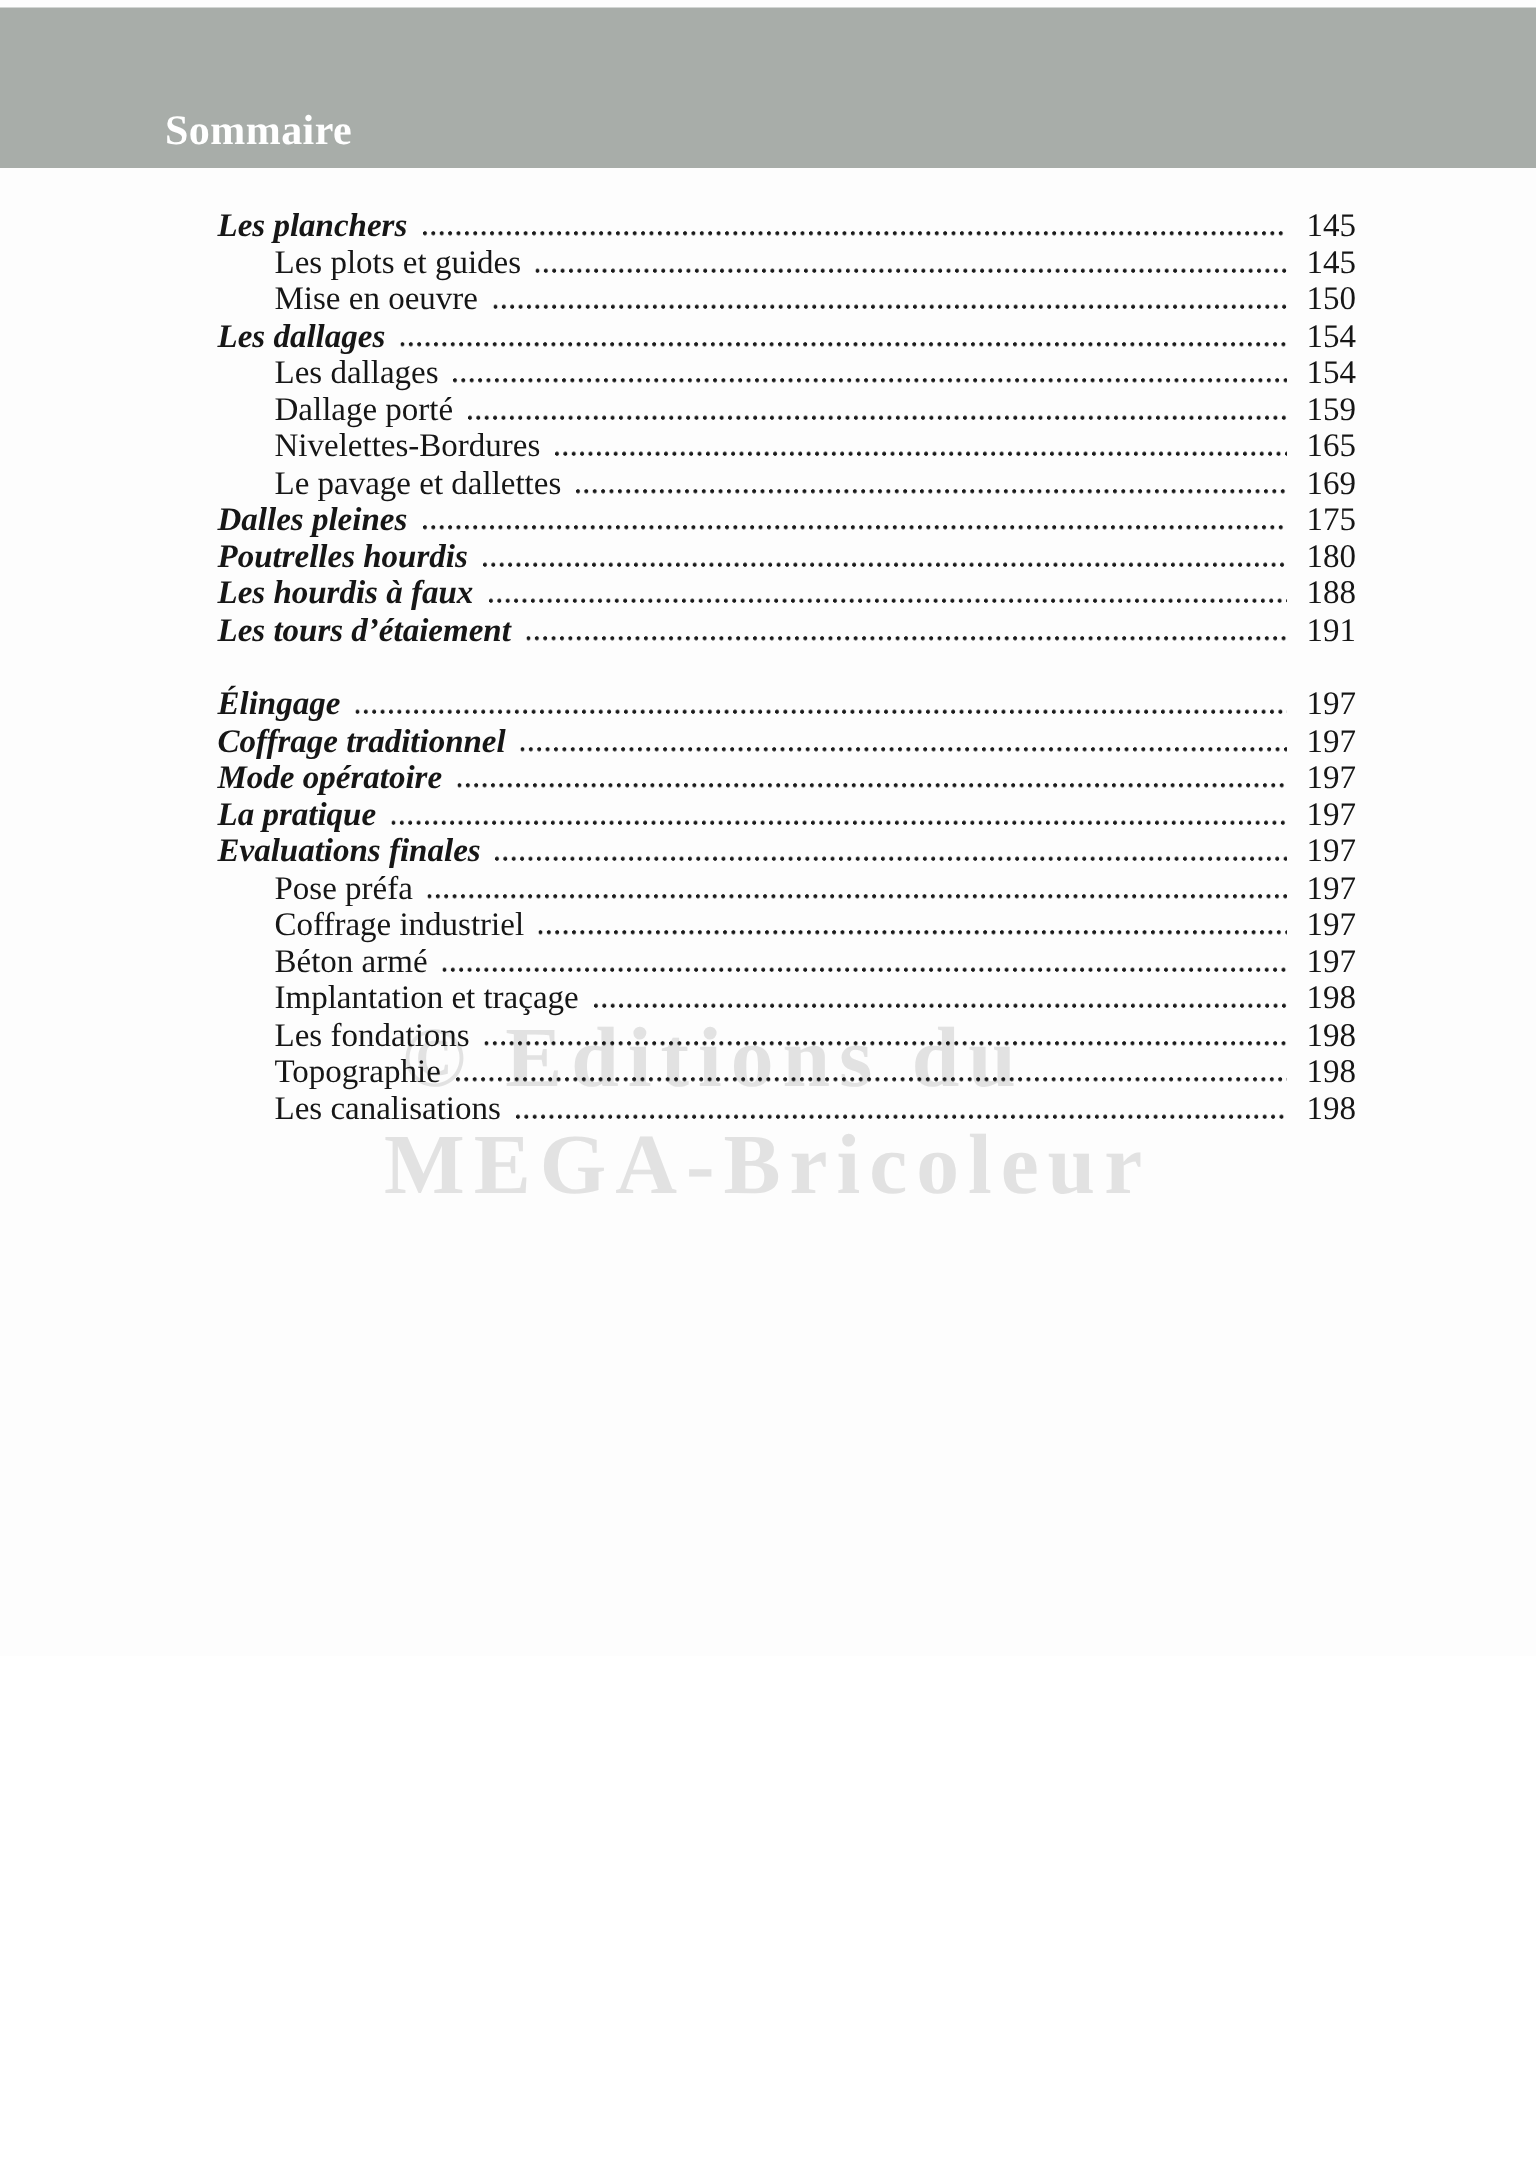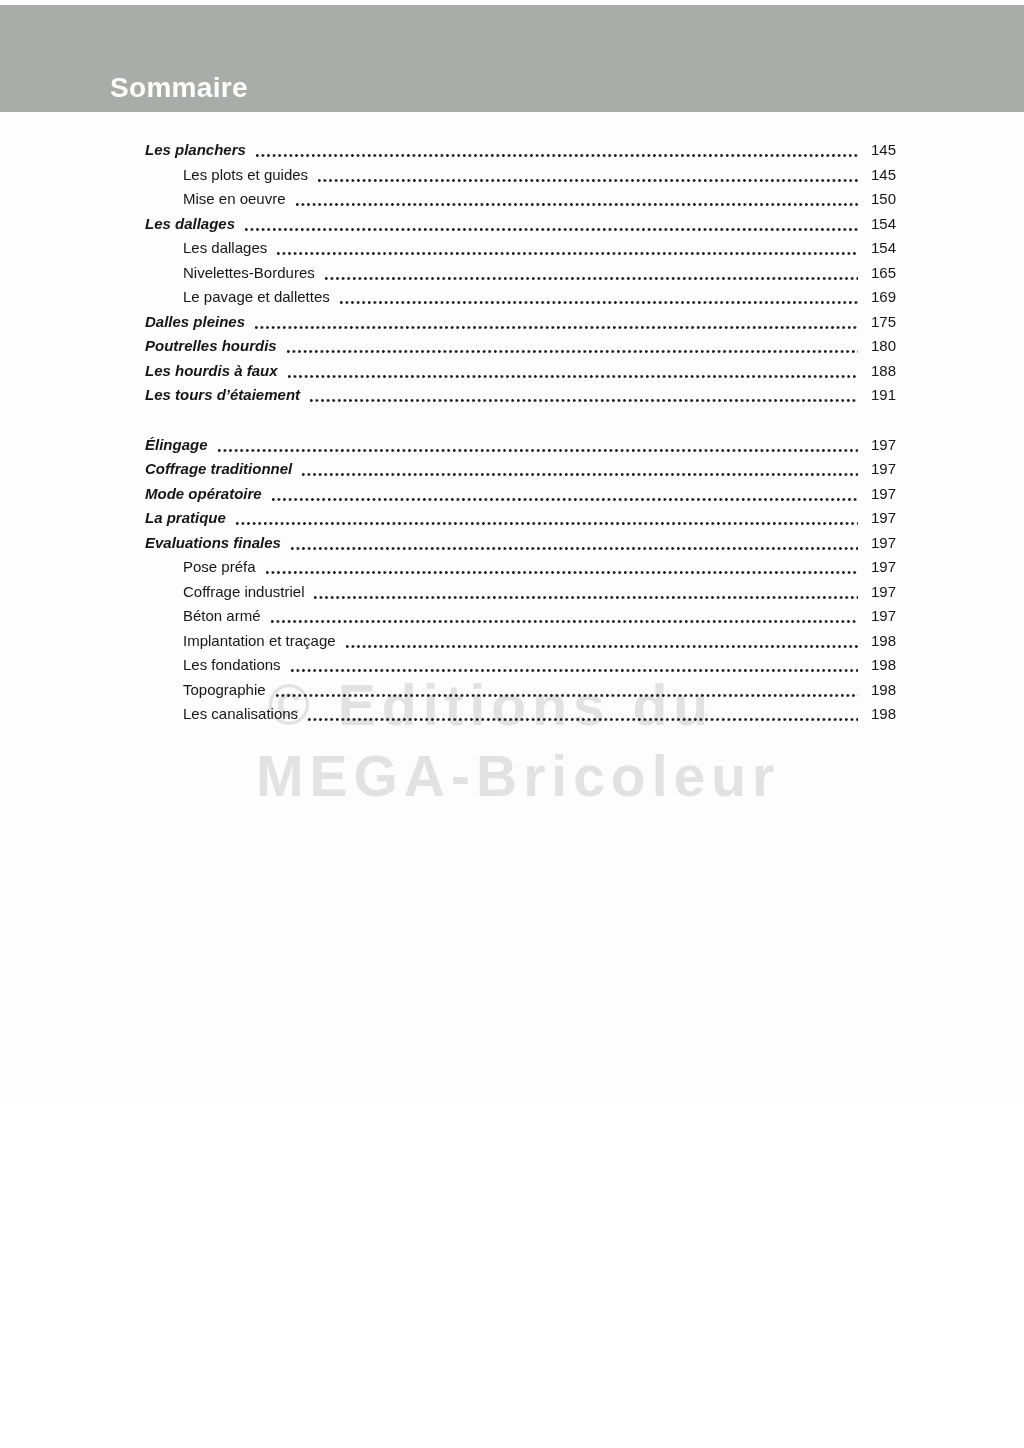--- a/index.html
+++ b/index.html
@@ -2,21 +2,21 @@
 <html><head>
 <meta charset="utf-8">
 <style>
   html, body { margin: 0; padding: 0; background: #ffffff; }
   .page {
     position: relative;
     width: 1024px;
     height: 1104px;
     margin: 0 auto;
     background: #fdfdfd;
-    font-family: Liberation Sans, sans-serif;
+    font-family: Liberation Serif, serif;
     color: #161616;
     overflow: hidden;
   }
   .header-band {
     position: absolute;
     top: 5px;
     left: 0;
     width: 100%;
     height: 107px;
     background: #a8ada9;
@@ -49,21 +49,21 @@
     position: absolute;
     top: 138px;
     left: 110px;
     right: 111px;
     z-index: 1;
   }
   .toc-section + .toc-section { margin-top: 25px; }
   .toc-row {
     display: flex;
     align-items: baseline;
-    font-size: 15px;
+    font-size: 22px;
     line-height: 24.5px;
     height: 24.5px;
   }
   .toc-row.chapter { font-weight: bold; }
   .toc-row.section { padding-left: 35px; font-weight: bold; font-style: italic; }
   .toc-row.sub     { padding-left: 73px; }
   .toc-label { white-space: nowrap; }
   .leader {
     flex: 1;
     position: relative;
@@ -125,20 +125,25 @@
           <span class="toc-label">Les dallages</span>
           <span class="leader"></span>
           <span class="toc-page">154</span>
         </div>
         <div class="toc-row sub">
           <span class="toc-label">Les dallages</span>
           <span class="leader"></span>
           <span class="toc-page">154</span>
         </div>
         <div class="toc-row sub">
+          <span class="toc-label">Dallage porté</span>
+          <span class="leader"></span>
+          <span class="toc-page">159</span>
+        </div>
+        <div class="toc-row sub">
           <span class="toc-label">Nivelettes-Bordures</span>
           <span class="leader"></span>
           <span class="toc-page">165</span>
         </div>
         <div class="toc-row sub">
           <span class="toc-label">Le pavage et dallettes</span>
           <span class="leader"></span>
           <span class="toc-page">169</span>
         </div>
         <div class="toc-row section">

